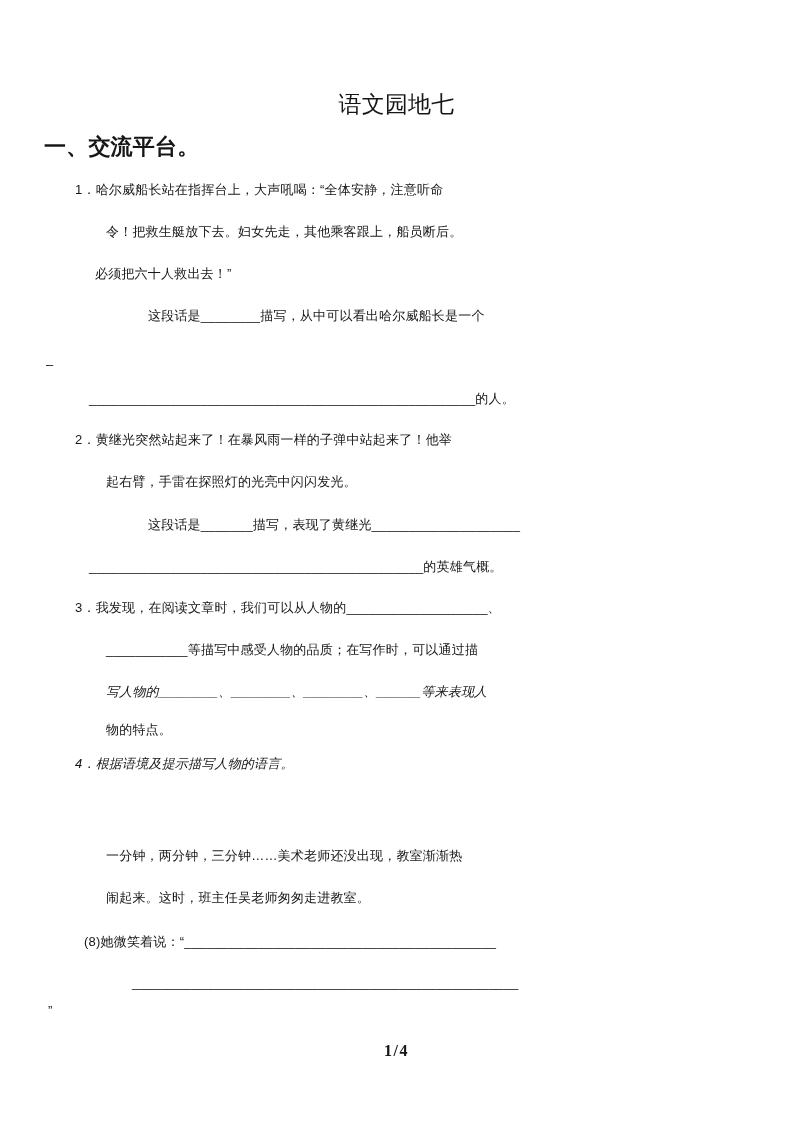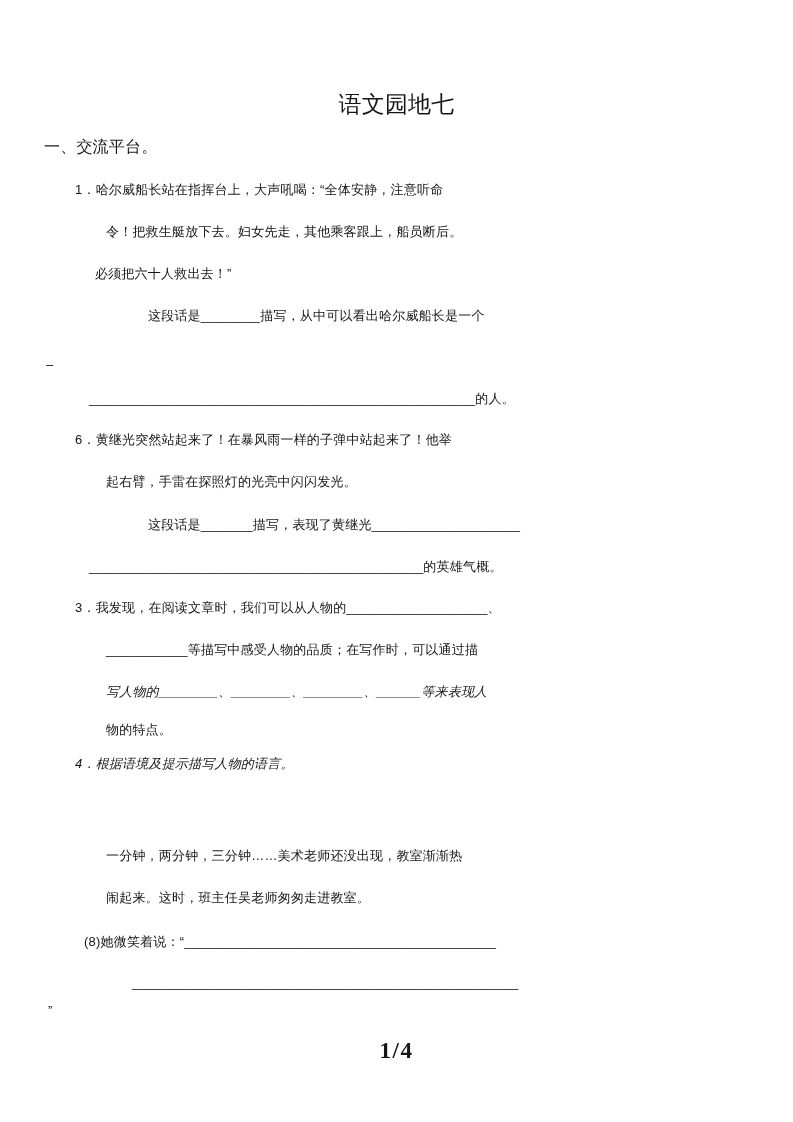--- a/index.html
+++ b/index.html
@@ -24,50 +24,50 @@
     white-space: pre;
     letter-spacing: 0.2px;
   }
   .doc-title {
     left: 0;
     width: 100%;
     text-align: center;
     font-size: 23px;
   }
   .heading {
-    font-size: 16px;
-    font-weight: normal;
+    font-size: 22px;
+    font-weight: bold;
   }
   .pageno {
     left: 0;
     width: 100%;
     text-align: center;
     font-family: "Liberation Serif", "DejaVu Serif", serif;
     font-weight: bold;
-    font-size: 23px;
+    font-size: 16px;
     letter-spacing: 1.5px;
   }
 </style>
 </head>
 <body>
 
 <div class="page">
 
   <div class="line doc-title" style="top:84px;">语文园地七</div>
 
   <div class="line heading" style="top:126px; left:44px;">一、交流平台。</div>
 
   <div class="line" style="top:169px; left:75px;">1．哈尔威船长站在指挥台上，大声吼喝：“全体安静，注意听命</div>
   <div class="line" style="top:211px; left:106px;">令！把救生艇放下去。妇女先走，其他乘客跟上，船员断后。</div>
   <div class="line" style="top:253px; left:95px;text-align:right;">必须把六十人救出去！”</div>
   <div class="line" style="top:295px; left:148px;">这段话是________描写，从中可以看出哈尔威船长是一个</div>
   <div class="line" style="top:344px; left:46px;">–</div>
   <div class="line" style="top:378px; left:89px;">____________________________________________________的人。</div>
 
-  <div class="line" style="top:419px; left:75px;">6．黄继光突然站起来了！在暴风雨一样的子弹中站起来了！他举</div>
+  <div class="line" style="top:419px; left:75px;">2．黄继光突然站起来了！在暴风雨一样的子弹中站起来了！他举</div>
   <div class="line" style="top:461px; left:106px;">起右臂，手雷在探照灯的光亮中闪闪发光。</div>
   <div class="line" style="top:504px; left:148px;">这段话是_______描写，表现了黄继光____________________</div>
   <div class="line" style="top:546px; left:89px;">_____________________________________________的英雄气概。</div>
 
   <div class="line" style="top:587px; left:75px;">3．我发现，在阅读文章时，我们可以从人物的___________________、</div>
   <div class="line" style="top:629px; left:106px;">___________等描写中感受人物的品质；在写作时，可以通过描</div>
   <div class="line" style="top:671px; left:106px;font-style:italic;">写人物的________、________、________、______等来表现人</div>
   <div class="line" style="top:709px; left:106px;">物的特点。</div>
 
   <div class="line" style="top:743px; left:75px;font-style:italic;">4．根据语境及提示描写人物的语言。</div>

